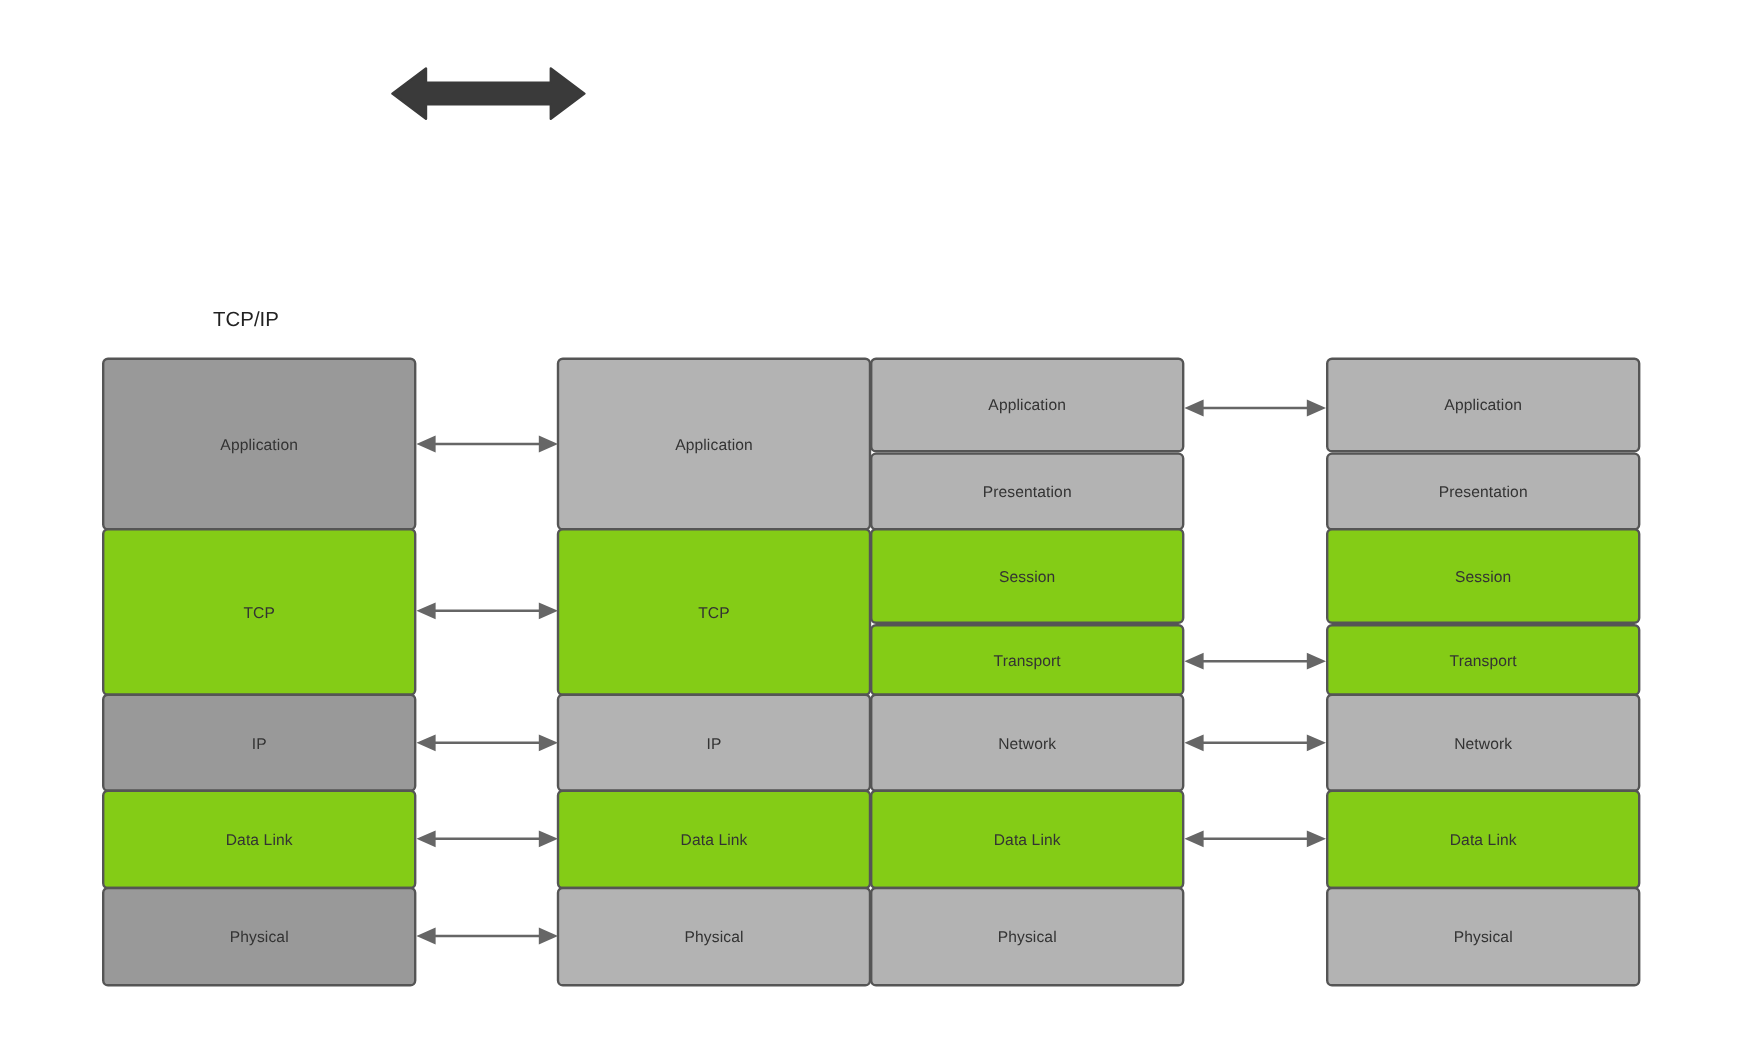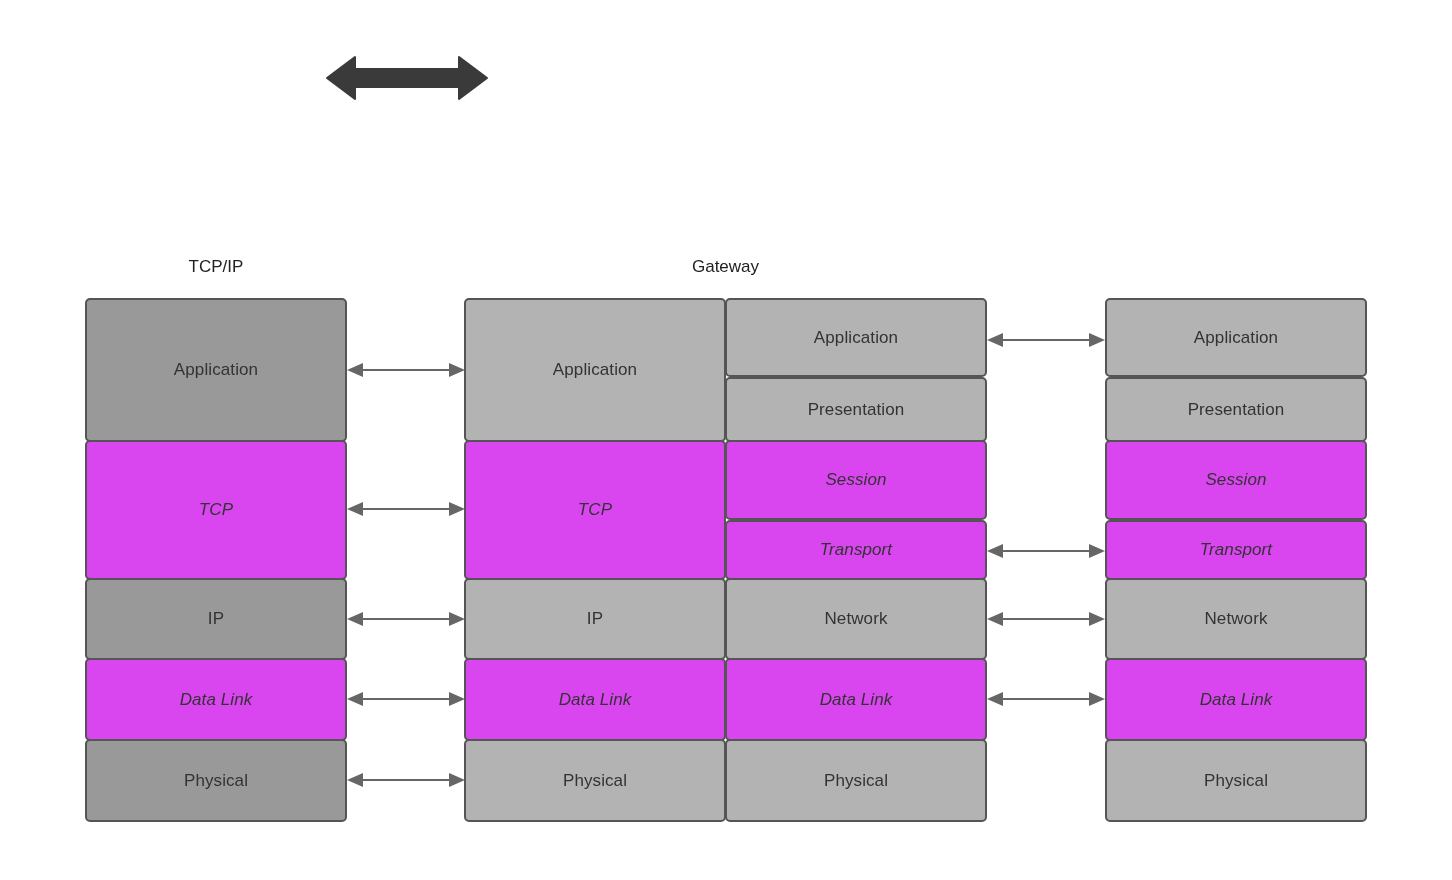--- a/index.html
+++ b/index.html
@@ -34,28 +34,28 @@
 
   
   .layer {
     position: absolute;
     box-sizing: border-box;
     border: 2px solid #555555;
     border-radius: 5px;
     display: flex;
     align-items: center;
     justify-content: center;
-    font-size: 17px;
+    font-size: 13px;
     color: #333333;
     letter-spacing: 0.1px;
     white-space: nowrap;
   }
   .fill-dark  { background: #999999; }
   .fill-mid   { background: #b3b3b3; }
-  .fill-white { background: #d946ef; font-style: italic; }
+  .fill-white { background: #84cc16; }
 
   
   .connector {
     position: absolute;
     height: 20px;
   }
   .connector svg { display: block; }
 
   
   .big-arrow {
@@ -67,23 +67,22 @@
 <body>
 
 <div class="canvas">
 
   <div class="big-arrow" style="left:325px; top:54px; width:164px; height:48px;">
     <svg width="164" height="48" viewBox="0 0 164 48">
       <path d="M 2 24 L 30 3 L 30 15 L 134 15 L 134 3 L 162 24 L 134 45 L 134 33 L 30 33 L 30 45 Z" fill="#3a3a3a" stroke="#3a3a3a" stroke-width="2" stroke-linejoin="round"></path>
     </svg>
   </div>
 
-  <div class="col-title" style="left:85px; top:257px; width:262px;">TCP/IP</div>
-
-  <div class="col-title" style="left:464px; top:257px; width:523px;">Gateway</div>
+  <div class="col-title" style="left:74px; top:257px; width:262px;">TCP/IP</div>
+
 
 
   <div class="layer fill-dark" style="left:85px; top:298px; width:262px; height:144px;">Application</div>
 
   <div class="layer fill-white" style="left:85px; top:440px; width:262px; height:140px;">TCP</div>
 
   <div class="layer fill-dark" style="left:85px; top:578px; width:262px; height:82px;">IP</div>
 
   <div class="layer fill-white" style="left:85px; top:658px; width:262px; height:83px;">Data Link</div>
 

